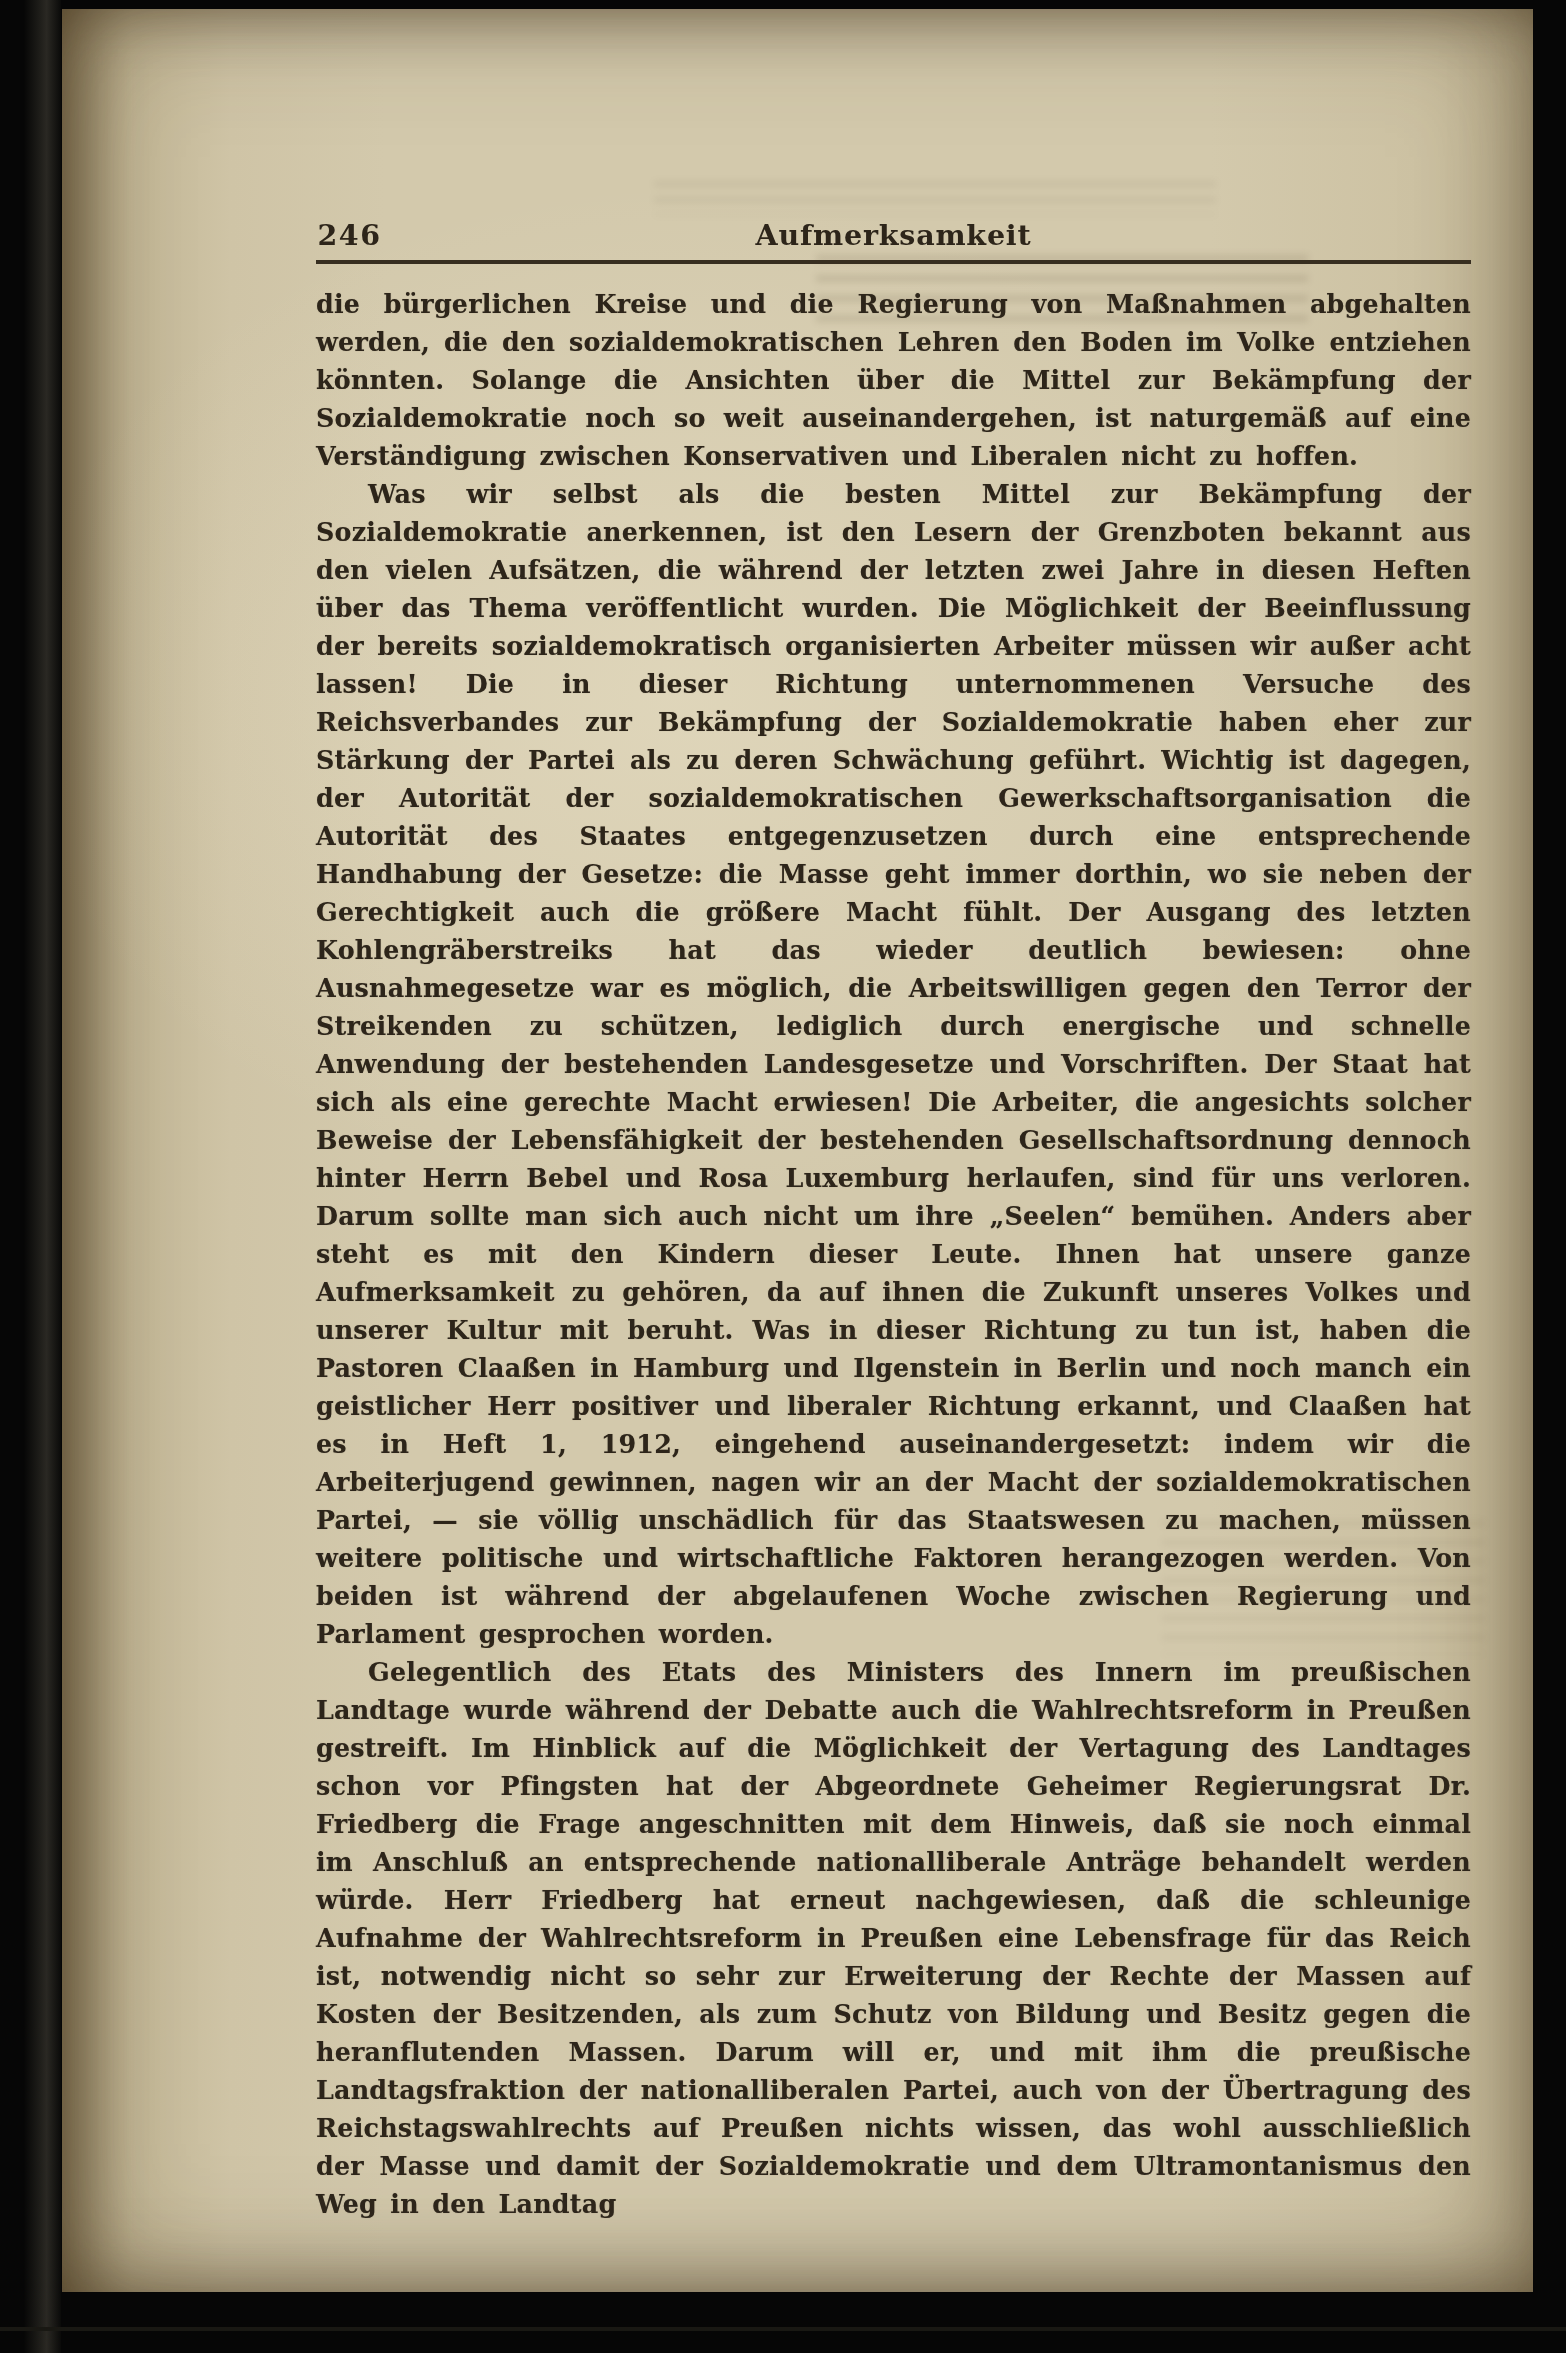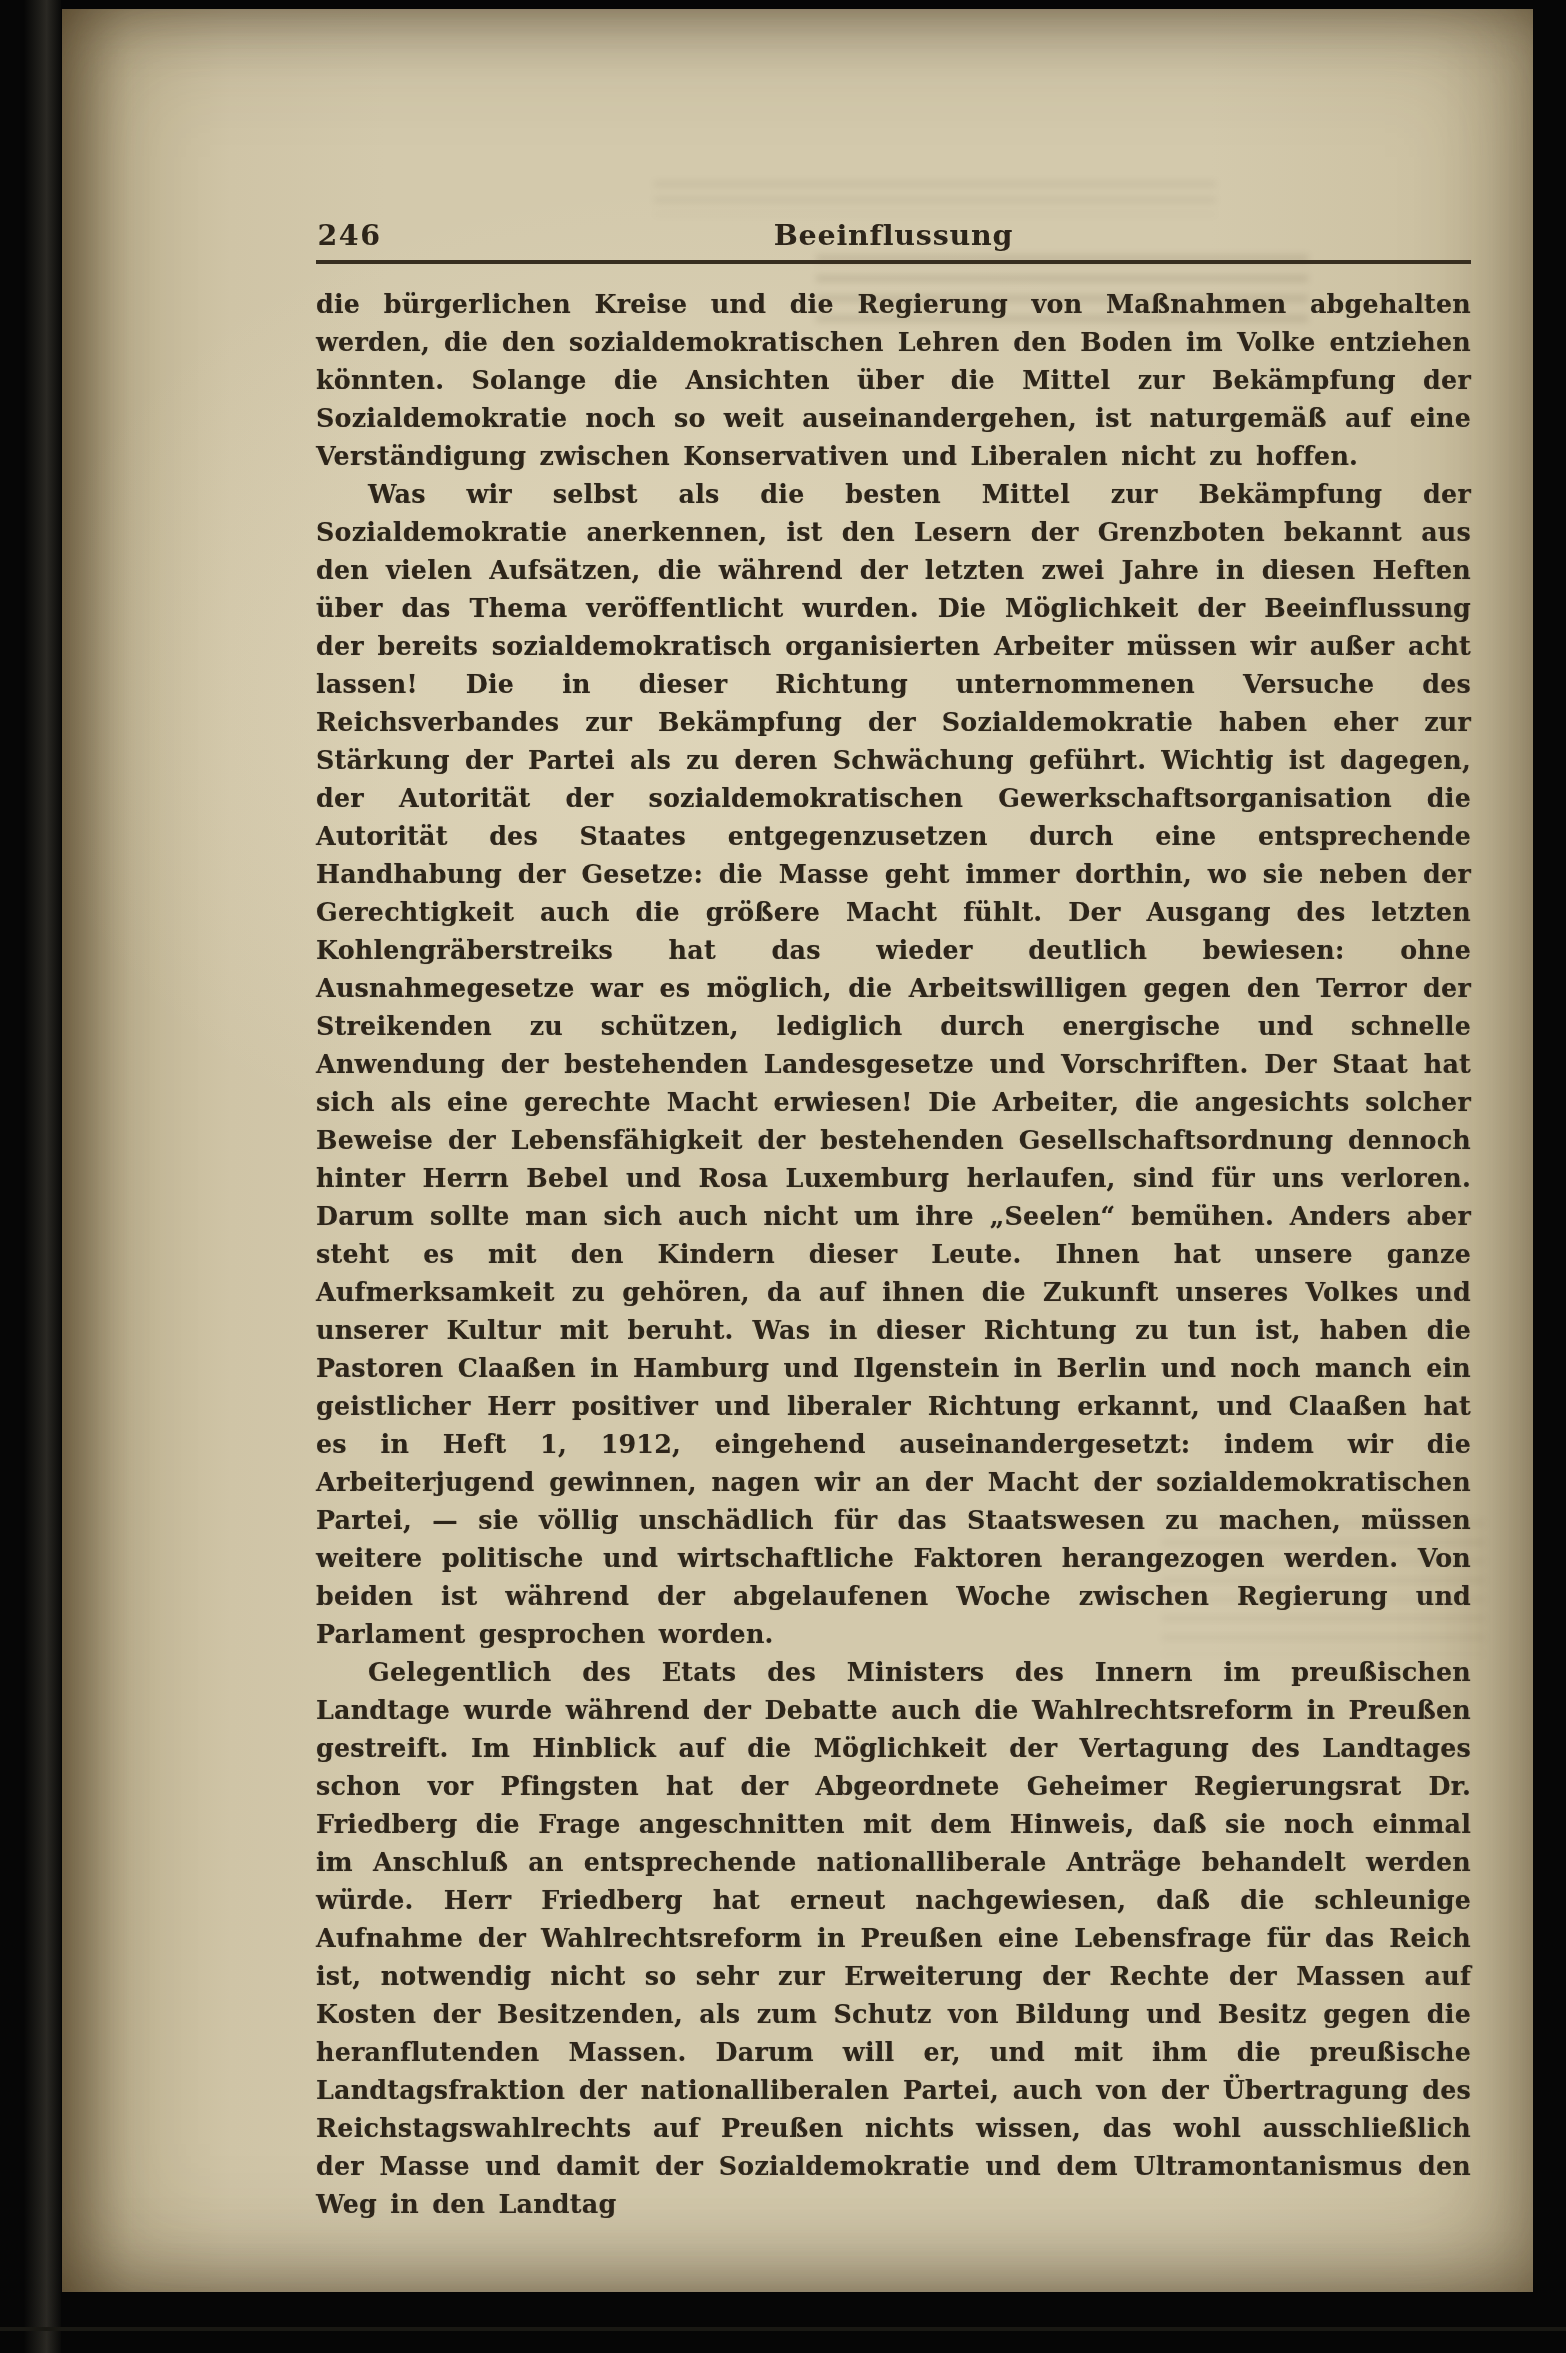--- a/index.html
+++ b/index.html
@@ -101,21 +101,21 @@
   <div class="paper">
 
     <div class="ghost g2"></div>
     <div class="ghost g1"></div>
     <div class="ghost g3"></div>
 
     <div class="content">
 
       <div class="header">
         <span class="pagenum">246</span>
-        <span class="title">Beeinflussung</span>
+        <span class="title">Aufmerksamkeit</span>
       </div>
 
       <div class="rule"></div>
 
       <div class="bodytext">
         <p class="para first">die bürgerlichen Kreise und die Regierung von Maßnahmen abgehalten werden, die den sozialdemokratischen Lehren den Boden im Volke entziehen könnten. Solange die Ansichten über die Mittel zur Bekämpfung der Sozialdemokratie noch so weit auseinandergehen, ist naturgemäß auf eine Verständigung zwischen Konservativen und Liberalen nicht zu hoffen.</p>
         <p class="para">Was wir selbst als die besten Mittel zur Bekämpfung der Sozialdemokratie anerkennen, ist den Lesern der Grenzboten bekannt aus den vielen Aufsätzen, die während der letzten zwei Jahre in diesen Heften über das Thema veröffentlicht wurden. Die Möglichkeit der Beeinflussung der bereits sozialdemokratisch organisierten Arbeiter müssen wir außer acht lassen! Die in dieser Richtung unternommenen Versuche des Reichsverbandes zur Bekämpfung der Sozialdemokratie haben eher zur Stärkung der Partei als zu deren Schwächung geführt. Wichtig ist dagegen, der Autorität der sozialdemokratischen Gewerkschaftsorganisation die Autorität des Staates entgegenzusetzen durch eine entsprechende Handhabung der Gesetze: die Masse geht immer dorthin, wo sie neben der Gerechtigkeit auch die größere Macht fühlt. Der Ausgang des letzten Kohlengräberstreiks hat das wieder deutlich bewiesen: ohne Ausnahmegesetze war es möglich, die Arbeitswilligen gegen den Terror der Streikenden zu schützen, lediglich durch energische und schnelle Anwendung der bestehenden Landesgesetze und Vorschriften. Der Staat hat sich als eine gerechte Macht erwiesen! Die Arbeiter, die angesichts solcher Beweise der Lebensfähigkeit der bestehenden Gesellschaftsordnung dennoch hinter Herrn Bebel und Rosa Luxemburg herlaufen, sind für uns verloren. Darum sollte man sich auch nicht um ihre „Seelen“ bemühen. Anders aber steht es mit den Kindern dieser Leute. Ihnen hat unsere ganze Aufmerksamkeit zu gehören, da auf ihnen die Zukunft unseres Volkes und unserer Kultur mit beruht. Was in dieser Richtung zu tun ist, haben die Pastoren Claaßen in Hamburg und Ilgenstein in Berlin und noch manch ein geistlicher Herr positiver und liberaler Richtung erkannt, und Claaßen hat es in Heft 1, 1912, eingehend auseinandergesetzt: indem wir die Arbeiterjugend gewinnen, nagen wir an der Macht der sozialdemokratischen Partei, — sie völlig unschädlich für das Staatswesen zu machen, müssen weitere politische und wirtschaftliche Faktoren herangezogen werden. Von beiden ist während der abgelaufenen Woche zwischen Regierung und Parlament gesprochen worden.</p>
         <p class="para">Gelegentlich des Etats des Ministers des Innern im preußischen Landtage wurde während der Debatte auch die Wahlrechtsreform in Preußen gestreift. Im Hinblick auf die Möglichkeit der Vertagung des Landtages schon vor Pfingsten hat der Abgeordnete Geheimer Regierungsrat Dr. Friedberg die Frage angeschnitten mit dem Hinweis, daß sie noch einmal im Anschluß an entsprechende nationalliberale Anträge behandelt werden würde. Herr Friedberg hat erneut nachgewiesen, daß die schleunige Aufnahme der Wahlrechtsreform in Preußen eine Lebensfrage für das Reich ist, notwendig nicht so sehr zur Erweiterung der Rechte der Massen auf Kosten der Besitzenden, als zum Schutz von Bildung und Besitz gegen die heranflutenden Massen. Darum will er, und mit ihm die preußische Landtagsfraktion der nationalliberalen Partei, auch von der Übertragung des Reichstagswahlrechts auf Preußen nichts wissen, das wohl ausschließlich der Masse und damit der Sozialdemokratie und dem Ultramontanismus den Weg in den Landtag</p>
       </div>
 

